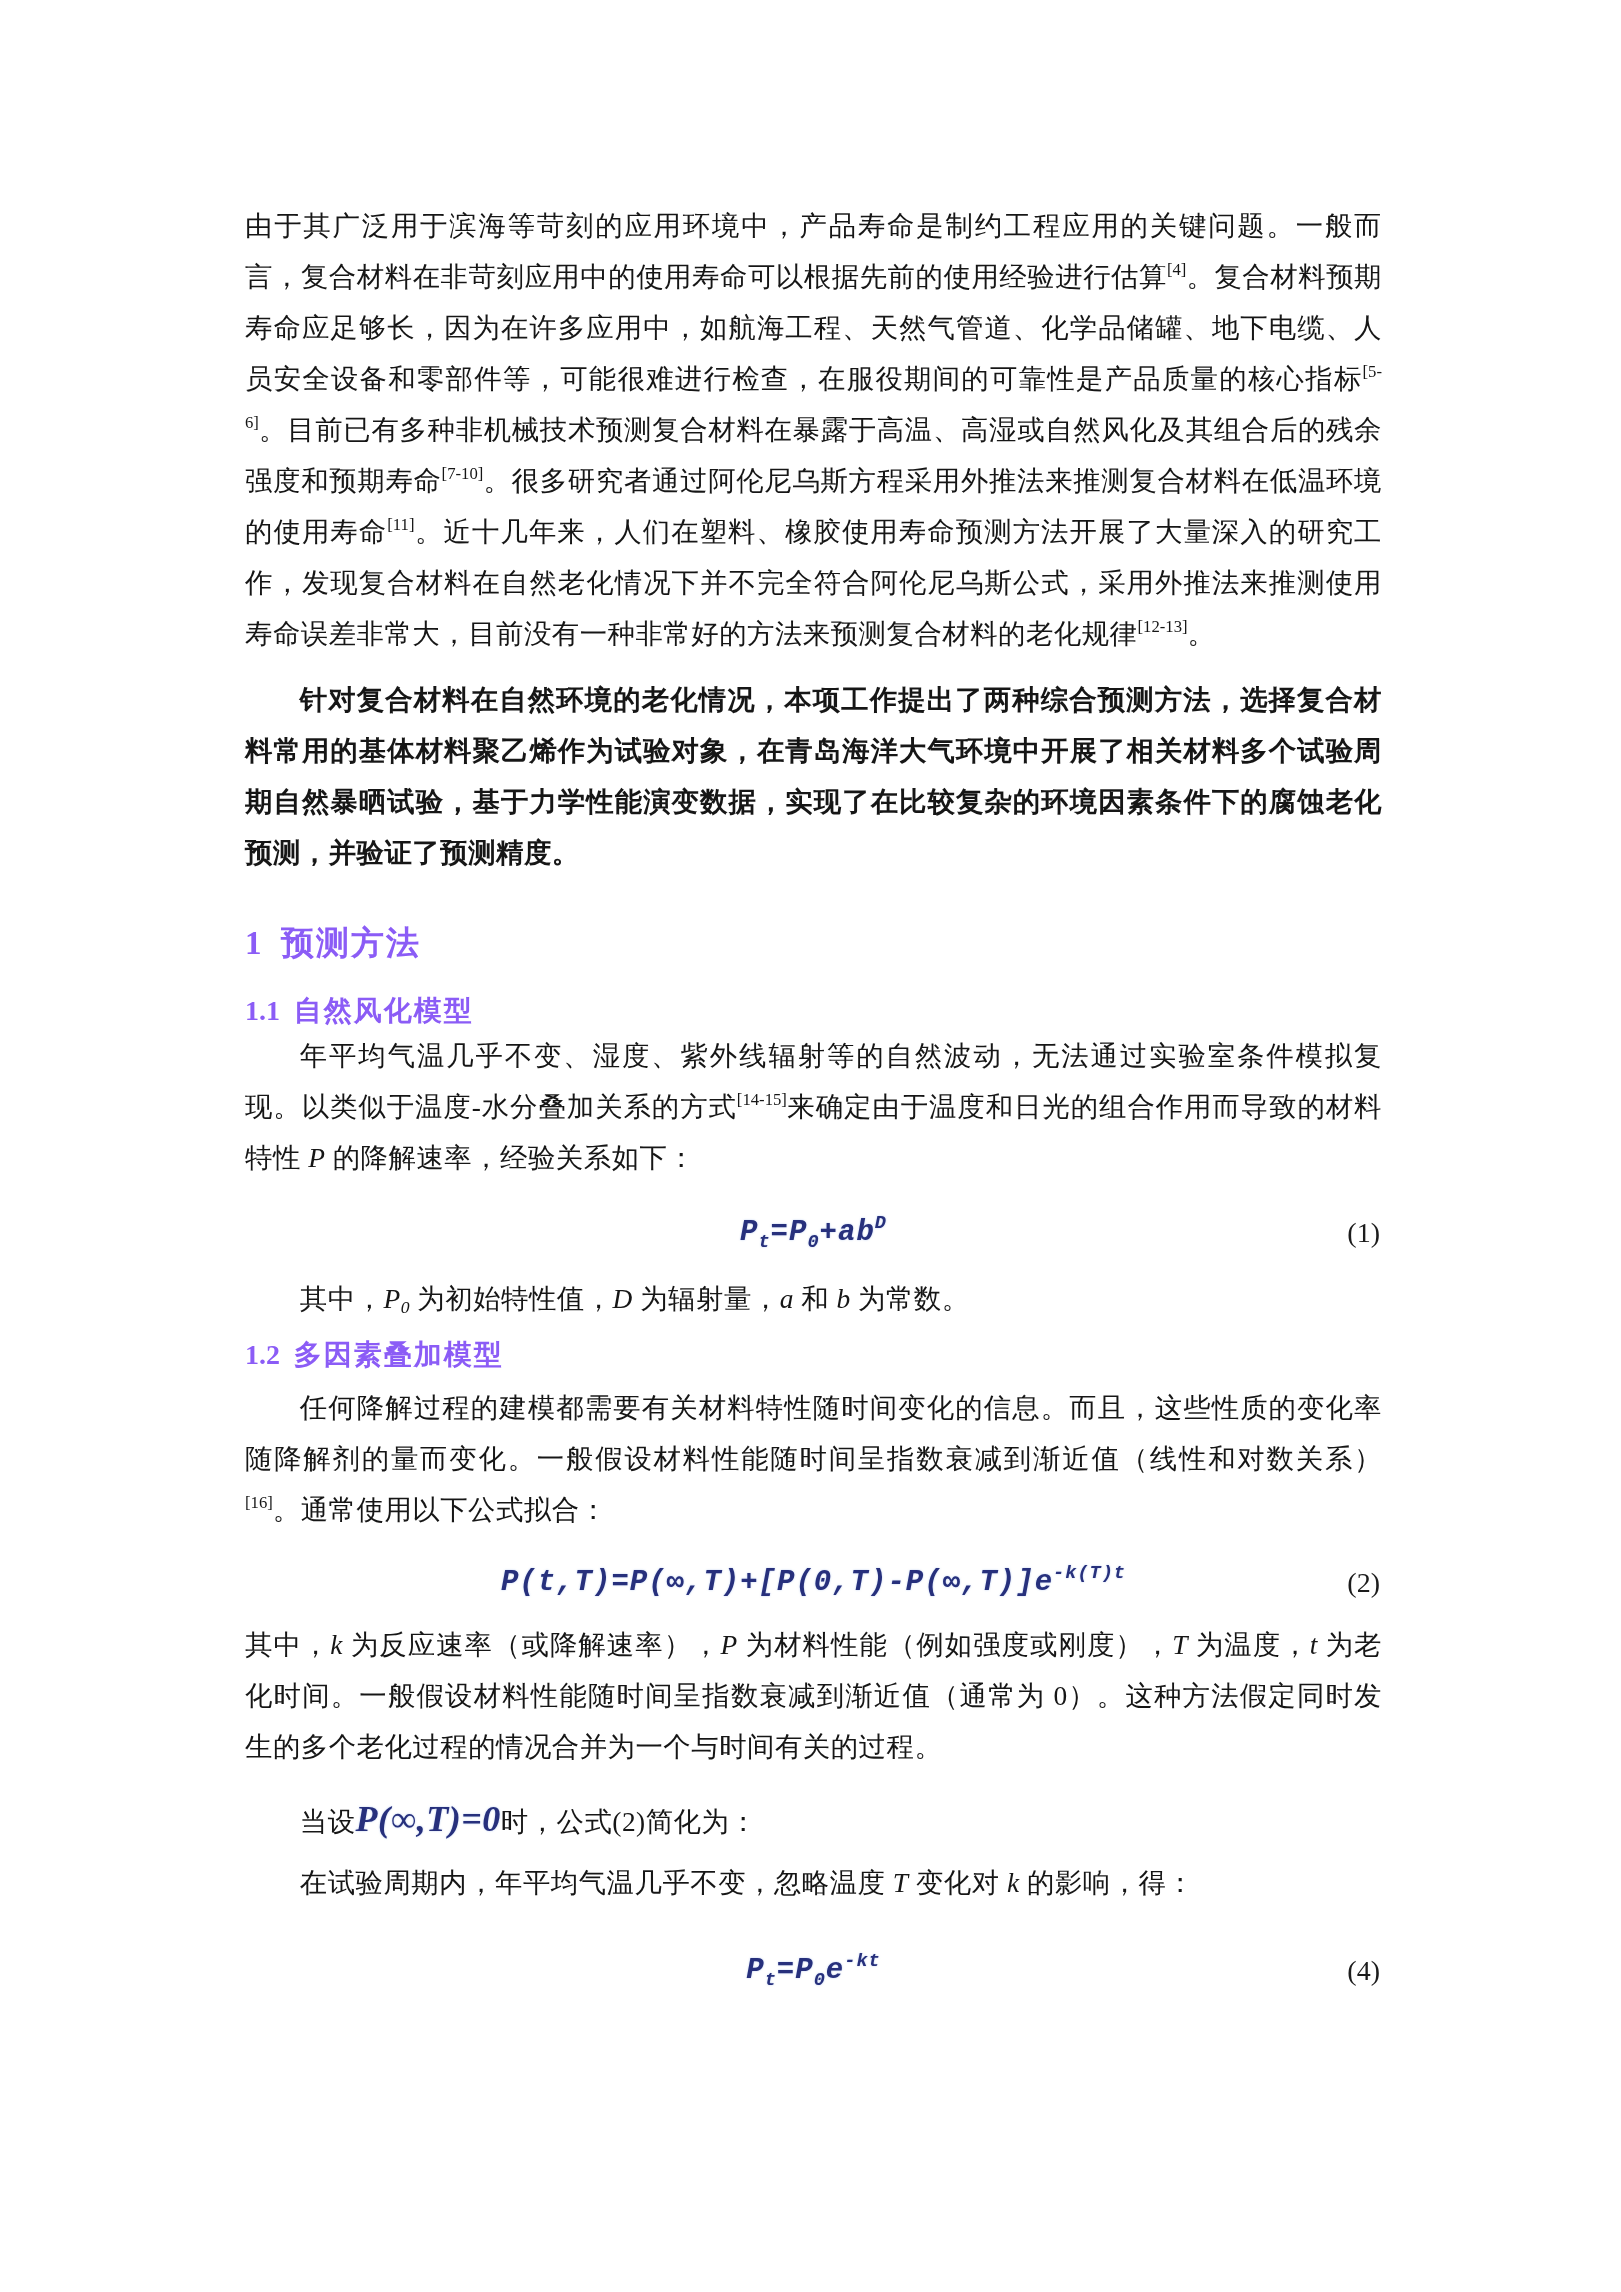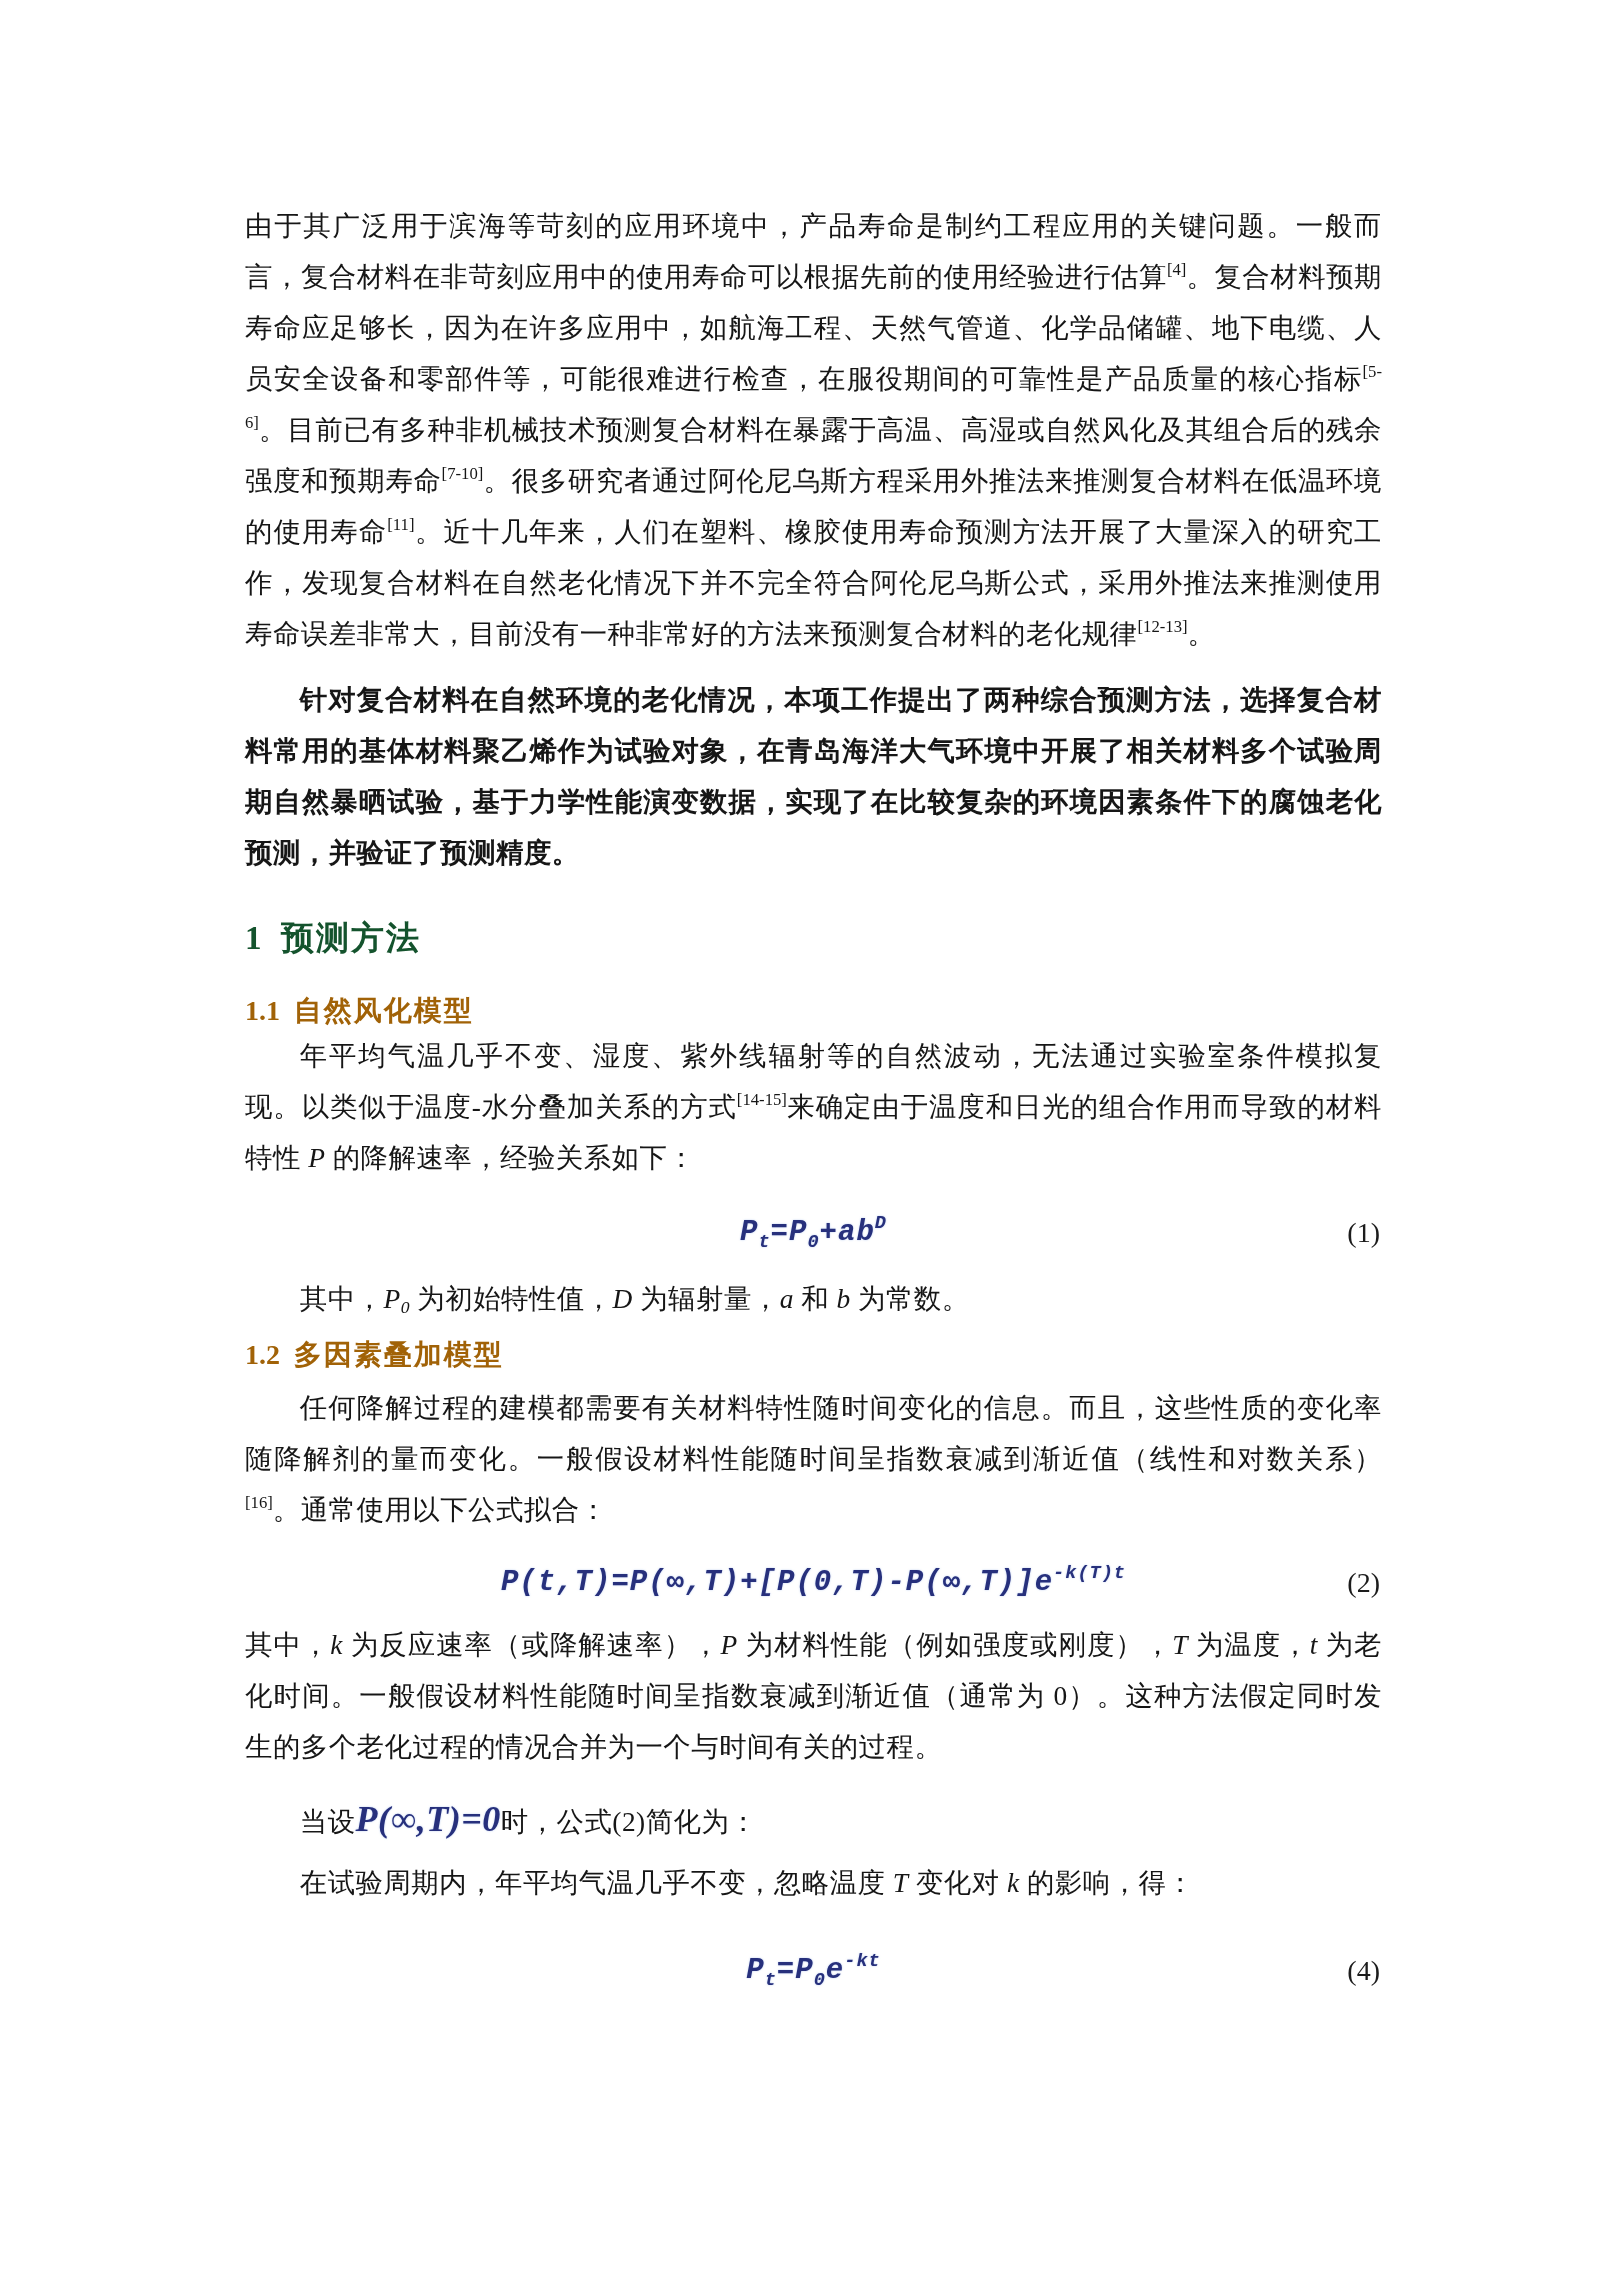--- a/index.html
+++ b/index.html
@@ -40,32 +40,32 @@
   .vsub {
     font-style: italic;
     font-size: 17.6px;
     line-height: 0;
     vertical-align: -4.9px;
   }
   h2, h3 { margin: 0; }
   .h1 {
     margin-top: 33px;
     height: 45px;
-    line-height: 51px;
+    line-height: 62px;
     font-size: 33px;
     font-weight: 700;
-    color: #14532d;
+    color: #8b5cf6;
   }
   .h2 {
     margin-top: 33px;
     height: 41px;
     line-height: 41px;
     font-size: 28px;
     font-weight: 700;
-    color: #a16207;
+    color: #8b5cf6;
   }
   .h-num {
     font-family: "Liberation Serif", serif;
     margin-right: 19.6px;
     font-weight: 700;
   }
   .h2 .h-num { margin-right: 13.7px; }
   .h-cn {
     font-family: "Liberation Sans", sans-serif;
     font-weight: 700;

